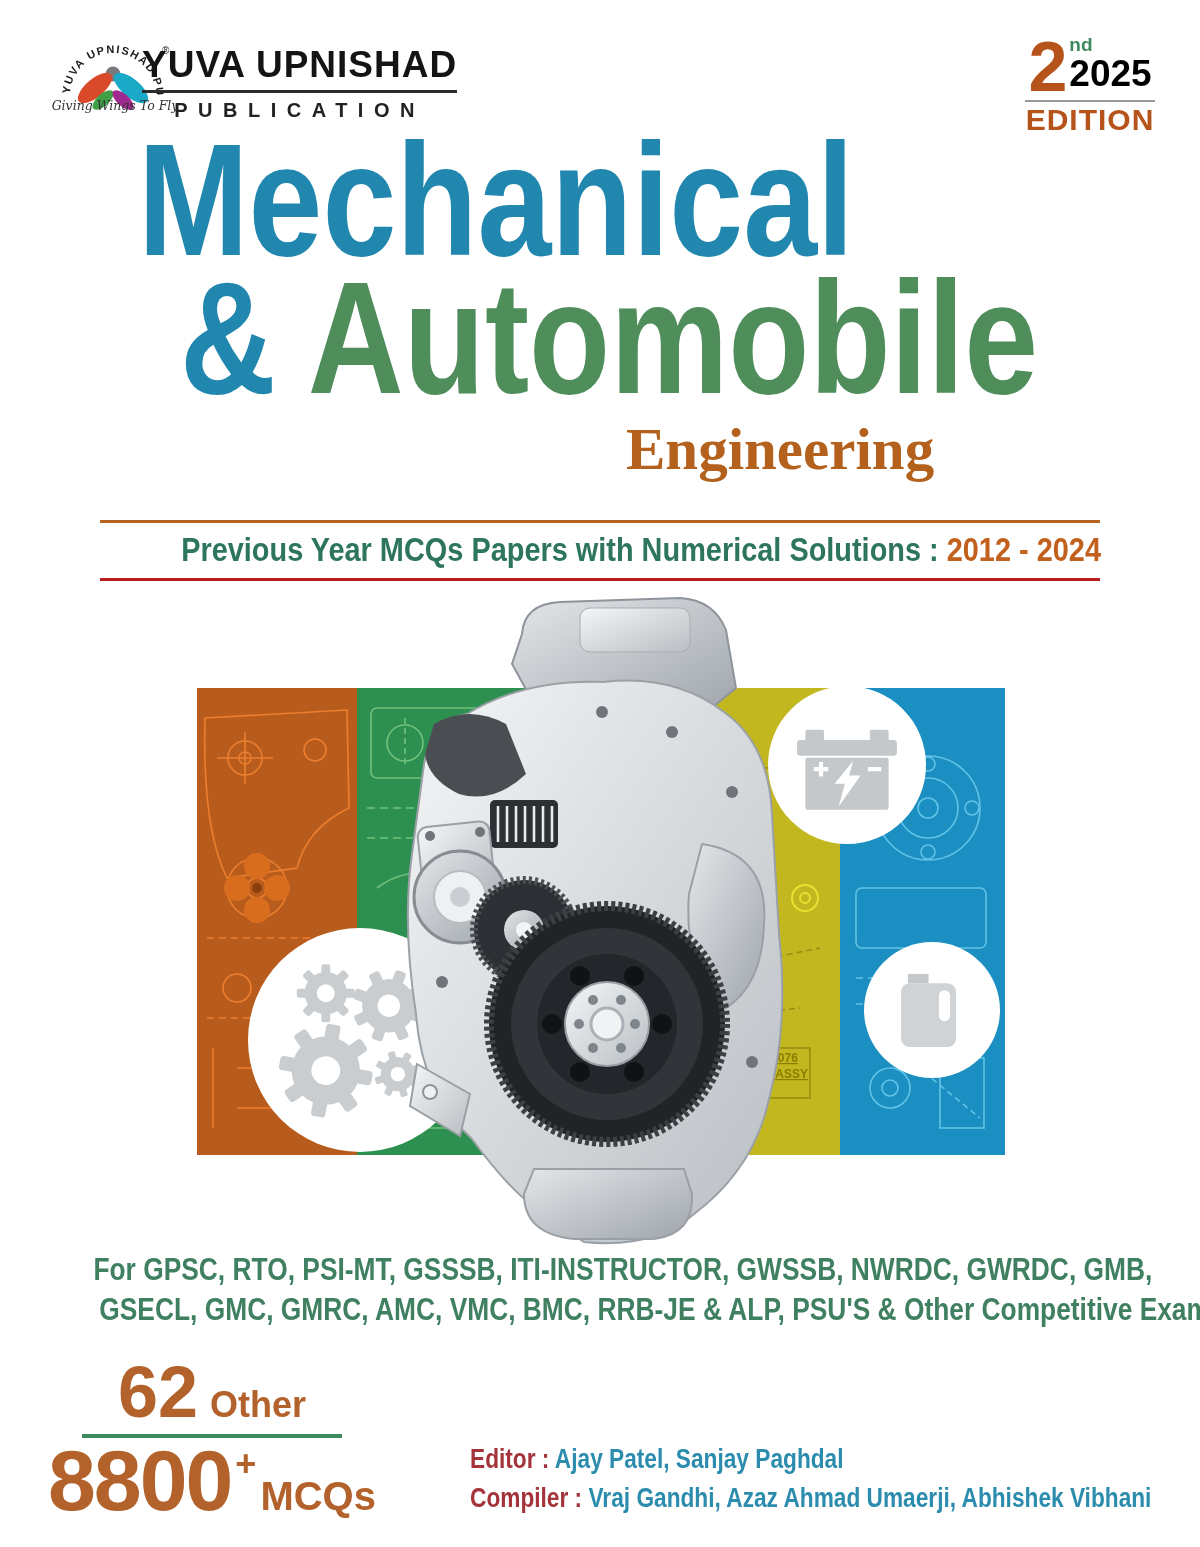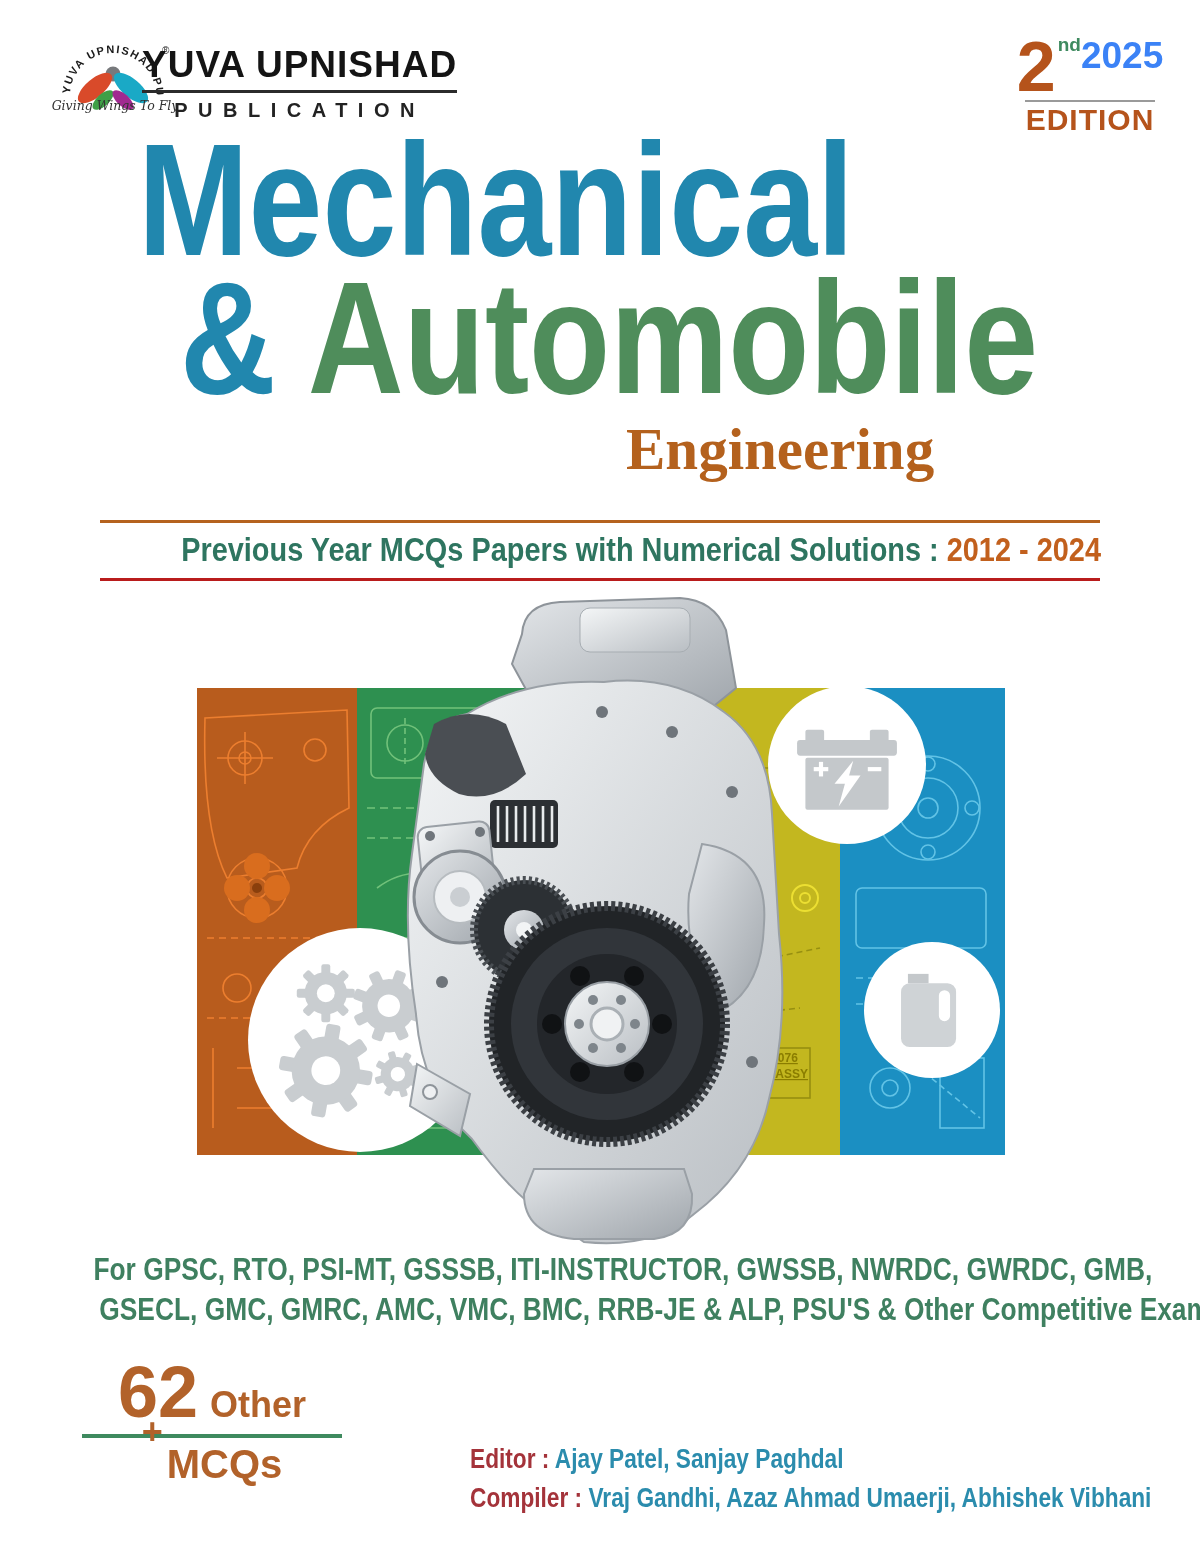--- a/index.html
+++ b/index.html
@@ -13,23 +13,23 @@
   .wordmark{left:142px;top:44px;}
   .wordmark .nm{font-size:37px;font-weight:bold;color:#141414;letter-spacing:1px;
                 border-bottom:3px solid #2b2b2b;padding-bottom:4px;}
   .wordmark .sub{font-size:20px;font-weight:bold;color:#222;letter-spacing:10.5px;margin-top:6px;text-align:center;}
   .logo-tagline{left:50px;top:98px;width:130px;text-align:center;font-family:"DejaVu Serif",serif;
                 font-style:italic;font-size:12.5px;color:#333;}
 
   .edition{right:45px;top:36px;width:130px;text-align:center;}
   .edition .row1{display:flex;justify-content:center;align-items:flex-start;}
   .edition .big2{font-size:70px;line-height:62px;font-weight:bold;color:#b5531b;}
-  .edition .col{display:flex;align-items:flex-start;margin-left:2px;}
+  .edition .col{display:flex;flex-direction:column;align-items:flex-start;margin-left:2px;}
   .edition .nd{font-size:19px;font-weight:bold;color:#3e8a5f;line-height:18px;}
-  .edition .yr{font-size:37px;font-weight:bold;color:#3b82f6;line-height:40px;}
+  .edition .yr{font-size:37px;font-weight:bold;color:#000000;line-height:40px;}
   .edition .rule{border-top:2px solid #9a9a9a;margin:2px 0 1px 0;}
   .edition .ed{font-size:30px;font-weight:bold;color:#b5531b;letter-spacing:1px;}
 
   
   .t1{left:138px;top:140px;font-size:160px;line-height:120px;font-weight:bold;color:#2187ae;}
   .t1 .cond{transform:scaleX(0.83);}
   .t2{left:180px;top:278px;font-size:160px;line-height:120px;font-weight:bold;color:#4f8d5b;}
   .t2 .cond{transform:scaleX(0.83);}
   .t2 .amp{color:#2187ae;}
   .t3{left:600px;top:399px;font-family:"Liberation Serif",serif;font-weight:bold;
@@ -349,20 +349,21 @@
   <div><span class="condc">GSECL, GMC, GMRC, AMC, VMC, BMC, RRB-JE &amp; ALP, PSU'S &amp; Other Competitive Exams</span></div>
 </div>
 
 <div class="abs stats">
   <div class="l1">
     <span class="v1">62</span>
     <span class="p1">Other</span>
   </div>
   <div class="rule"></div>
   <div class="l2">
+    <span class="v2">8800</span>
     <span class="plus">+</span>
     <span class="p2">MCQs</span>
   </div>
 </div>
 
 <div class="abs credits">
   <div class="cond" style="transform:scaleX(0.84)">
     <span class="lbl">Editor :</span>
     <span class="names">Ajay Patel, Sanjay Paghdal</span>
   </div><br>

